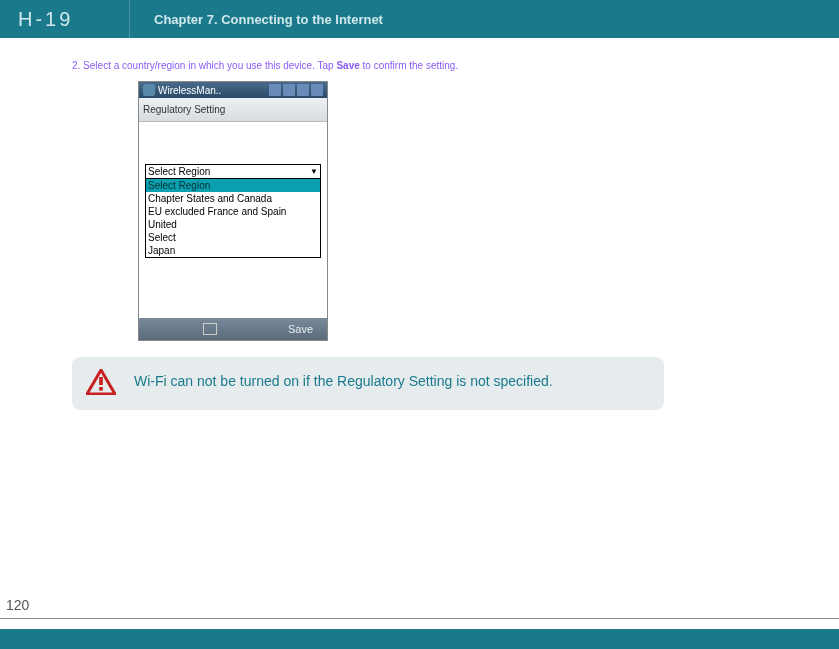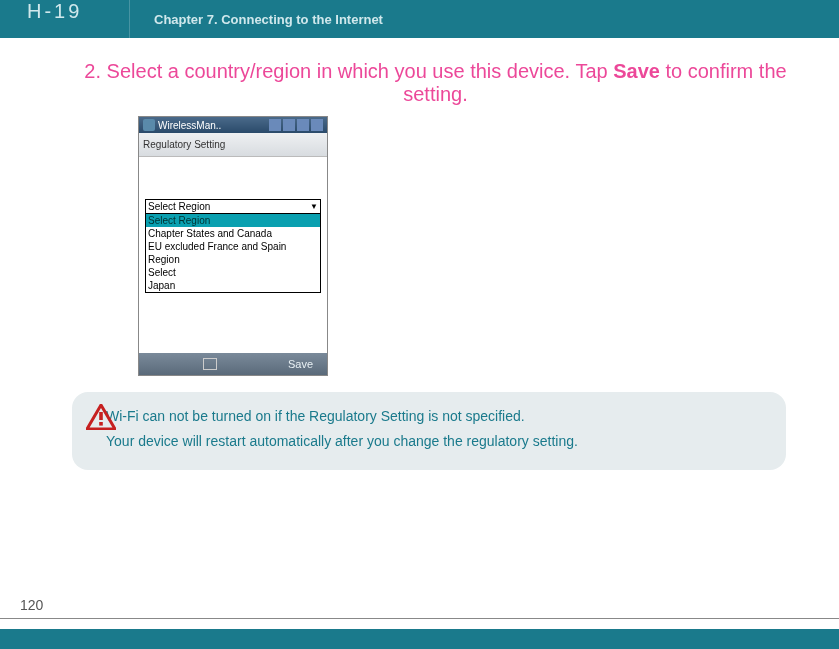--- a/index.html
+++ b/index.html
@@ -15,45 +15,44 @@
       background: #1a7a8c;
       height: 38px;
       display: flex;
       align-items: center;
       color: #ffffff;
     }
     .logo-box {
       width: 130px;
       height: 38px;
       display: flex;
-      align-items: flex-start;
-      padding-left: 27px;
+      align-items: center;
+      padding-left: 18px;
       border-right: 1px solid rgba(255,255,255,0.2);
     }
     .logo-text {
       font-size: 20px;
       font-weight: 300;
       letter-spacing: 3px;
       color: #d0e8ec;
     }
     .chapter-title {
       padding-left: 24px;
       font-size: 13px;
       color: #d0e8ec;
       font-weight: 700;
     }
     .content {
       padding: 22px 40px 0 72px;
     }
     .step-text {
-      font-size: 20px;
-      color: #ec4899;
+      font-size: 10px;
+      color: #8b5cf6;
       font-weight: 300;
       margin-bottom: 10px;
-      text-align: center;
     }
     .step-text strong { font-weight: 700; }
     .screenshot {
       margin-left: 66px;
       width: 190px;
       border: 1px solid #888;
       background: #ffffff;
       font-family: Tahoma, sans-serif;
     }
     .ss-titlebar {
@@ -128,42 +127,42 @@
     }
     .ss-bottombar .save-label {
       position: absolute;
       right: 14px;
       color: #e8f0f4;
       font-size: 11px;
     }
     .note-box {
       margin-top: 16px;
       background: #e6ecee;
-      border-radius: 16px;
-      padding: 12px 20px 16px 34px;
+      border-radius: 8px;
+      padding: 12px 20px 16px 62px;
       position: relative;
-      width: 714px;
+      width: 592px;
     }
     .note-icon {
       position: absolute;
       left: 14px;
       top: 12px;
       width: 30px;
       height: 26px;
     }
     .note-icon svg { width: 30px; height: 26px; display: block; }
     .note-line {
       color: #1a7a8c;
       font-size: 14px;
       font-weight: 300;
       line-height: 1.8;
     }
     .page-number {
       position: absolute;
-      left: 20px;
+      left: 6px;
       bottom: 36px;
       font-size: 14px;
       color: #555;
       font-weight: 300;
     }
     .footer-line {
       position: absolute;
       bottom: 30px;
       left: 0;
       width: 100%;
@@ -208,39 +207,38 @@
     <div class="ss-subbar">Regulatory Setting</div>
     <div class="ss-body">
       <div class="ss-select">
         <span>Select Region</span>
         <span class="arrow">▼</span>
       </div>
       <div class="ss-list">
         <div class="opt selected">Select Region</div>
         <div class="opt">Chapter States and Canada</div>
         <div class="opt">EU excluded France and Spain</div>
-        <div class="opt">Region</div>
+        <div class="opt">United</div>
         <div class="opt">Select</div>
         <div class="opt">Japan</div>
       </div>
     </div>
     <div class="ss-bottombar">
       <span class="center-icon"></span>
       <span class="save-label">Save</span>
     </div>
   </div>
 
   <div class="note-box">
     <span class="note-icon">
       <svg viewBox="0 0 30 26">
         <polygon points="15,1 29,25 1,25" fill="none" stroke="#c62020" stroke-width="3" stroke-linejoin="round"></polygon>
         <rect x="13.2" y="8" width="3.6" height="8" fill="#c62020"></rect>
         <rect x="13.2" y="18" width="3.6" height="3.6" fill="#c62020"></rect>
       </svg>
     </span>
     <div class="note-line">Wi-Fi can not be turned on if the Regulatory Setting is not specified.</div>
-    <div class="note-line">Your device will restart automatically after you change the regulatory setting.</div>
   </div>
 </div>
 
 <div class="page-number">120</div>
 <div class="footer-line"></div>
 <div class="footer-bar"></div>
 
 </body></html>

